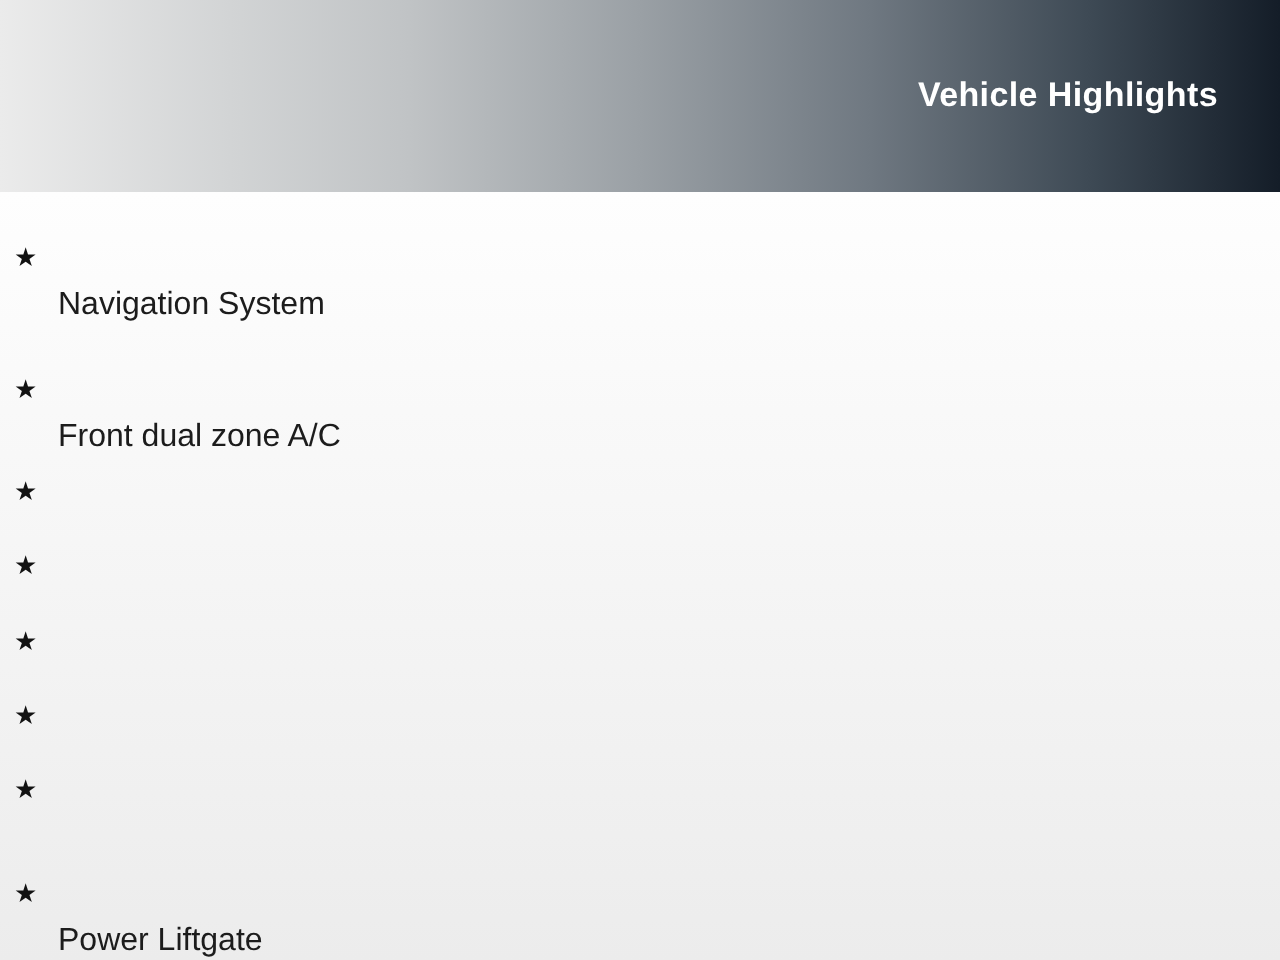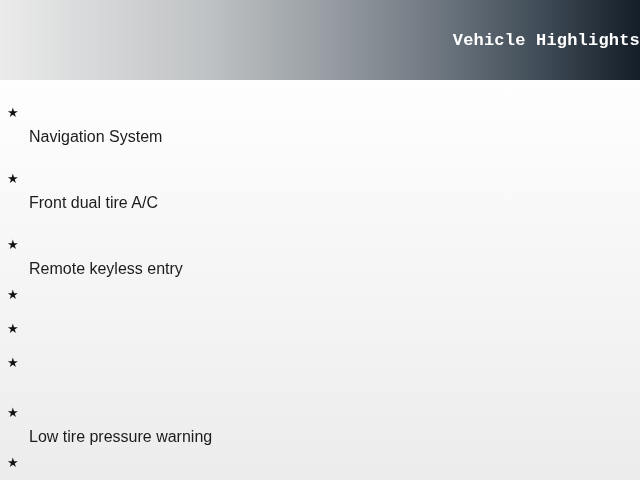--- a/index.html
+++ b/index.html
@@ -5,26 +5,26 @@
   * { margin: 0; padding: 0; box-sizing: border-box; }
   html, body { width: 640px; height: 480px; overflow: hidden; }
   body { font-family: "Liberation Sans", sans-serif; background: #ececec; }
 
   .page {
     width: 640px; height: 480px;
     display: flex; flex-direction: column;
   }
 
   .header {
-    height: 80px; flex: none;
+    height: 96px; flex: none;
     display: flex; align-items: center; justify-content: flex-end;
+    padding-right: 31px;
     background: linear-gradient(90deg,
       #ebebeb 0%, #d2d4d5 18%, #c0c3c5 32%,
       #9aa0a5 50%, #6f7881 68%, #3e4a55 85%, #141d28 100%);
-    font-family: Liberation Mono, monospace;
   }
   .header-title {
     color: #ffffff;
     font-size: 17px;
     font-weight: bold;
     letter-spacing: 0.2px;
   }
 
   .list {
     flex: 1 1 auto;
@@ -59,42 +59,41 @@
     <span class="header-title">Vehicle Highlights</span>
   </div>
   <ul class="list">
   <li class="row">
     <span class="star">★</span>
     <span class="label">Navigation System</span>
   </li>
 
   <li class="row">
     <span class="star">★</span>
-    <span class="label">Front dual tire A/C</span>
-  </li>
-
-  <li class="row">
-    <span class="star">★</span>
-    <span class="label">Remote keyless entry</span>
+    <span class="label">Front dual zone A/C</span>
   </li>
 
   <li class="row">
     <span class="star">★</span>
   </li>
 
   <li class="row">
     <span class="star">★</span>
   </li>
 
   <li class="row">
     <span class="star">★</span>
   </li>
 
   <li class="row">
     <span class="star">★</span>
-    <span class="label">Low tire pressure warning</span>
   </li>
 
   <li class="row">
     <span class="star">★</span>
   </li>
+
+  <li class="row">
+    <span class="star">★</span>
+    <span class="label">Power Liftgate</span>
+  </li>
 </ul>
 </div>
 
 </body></html>

